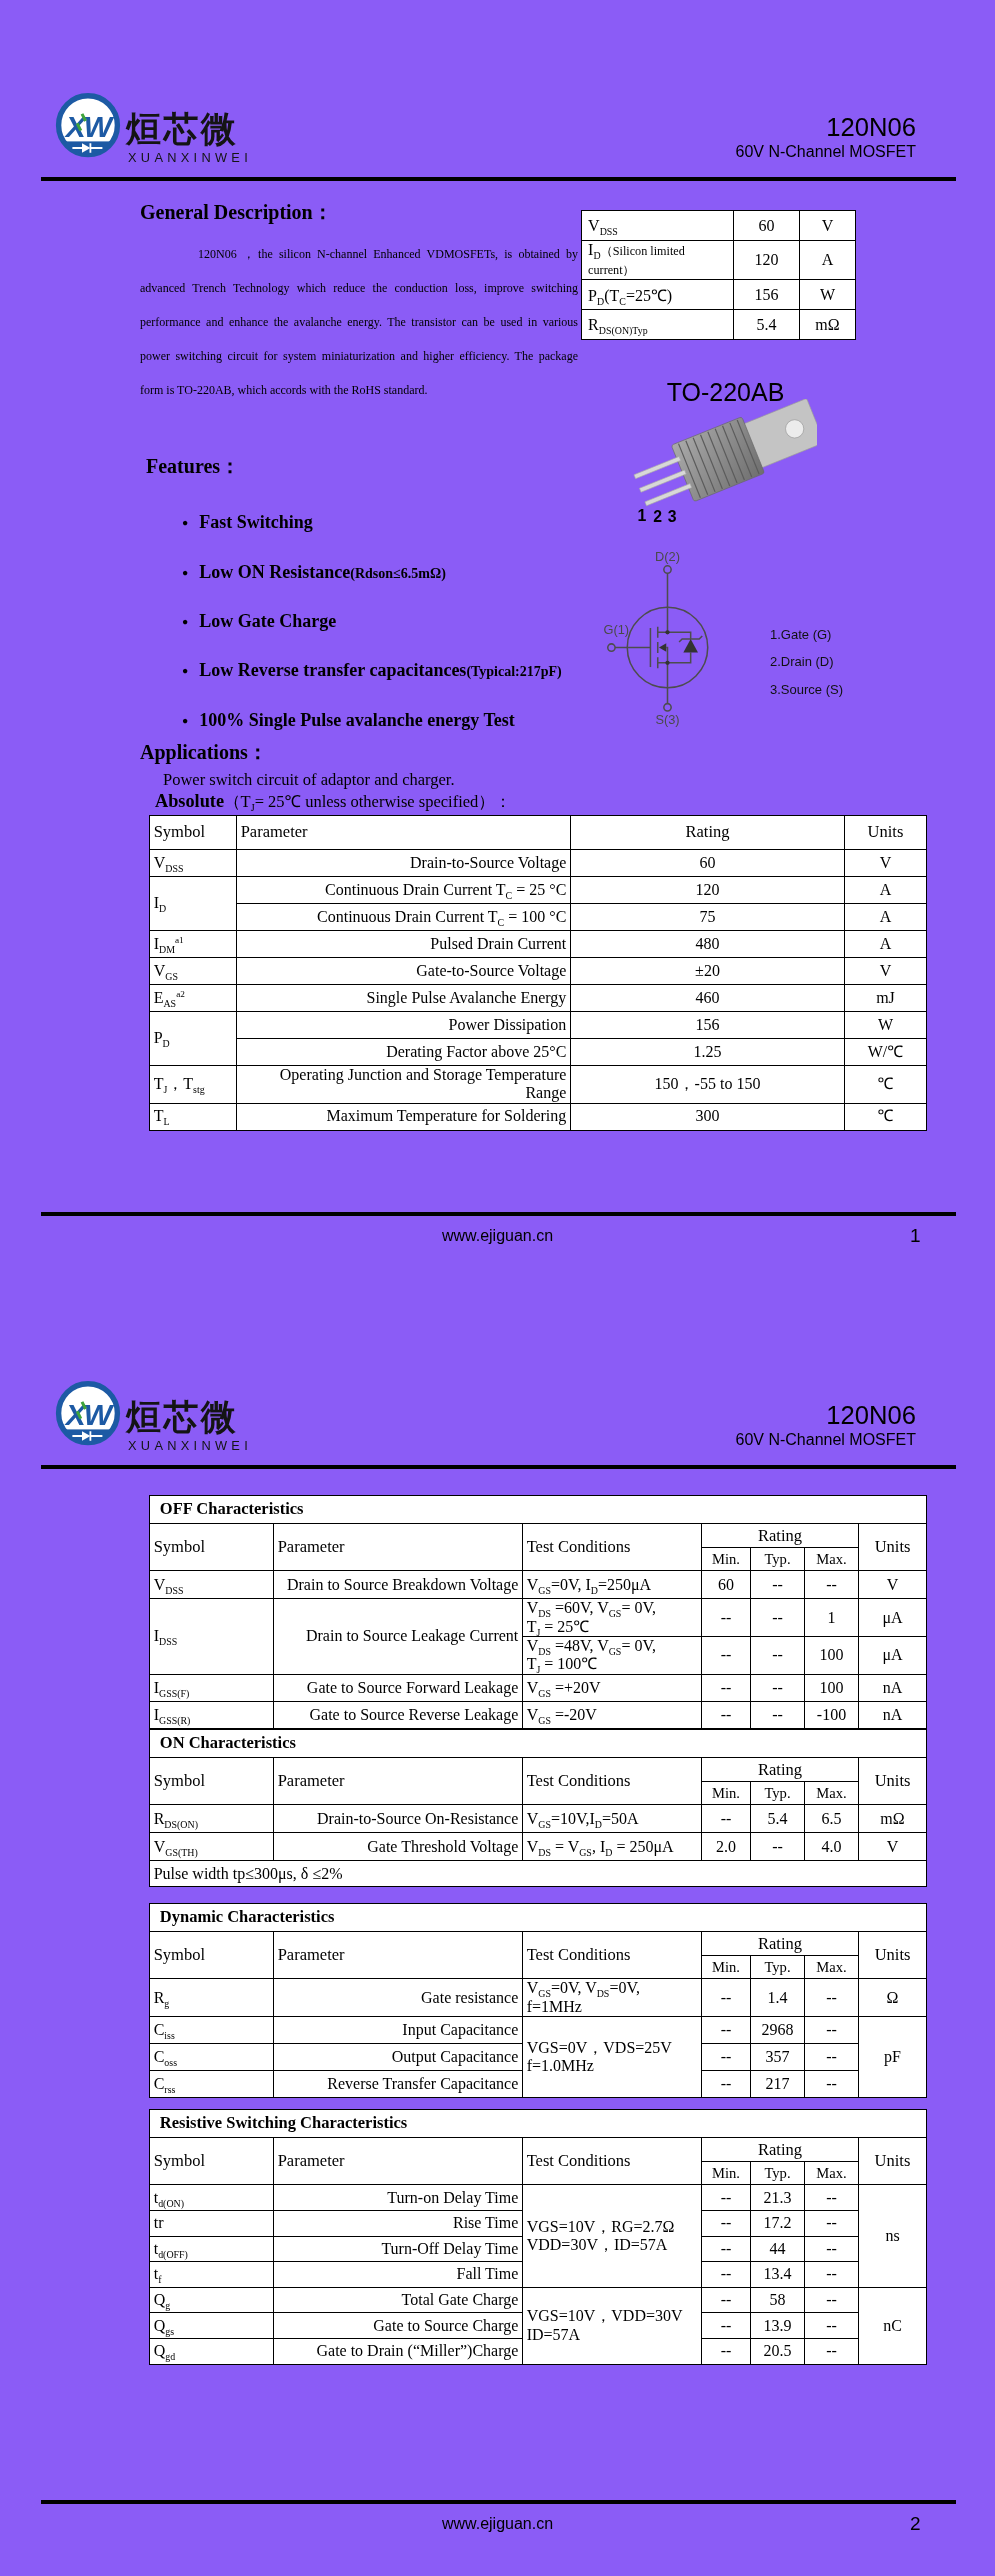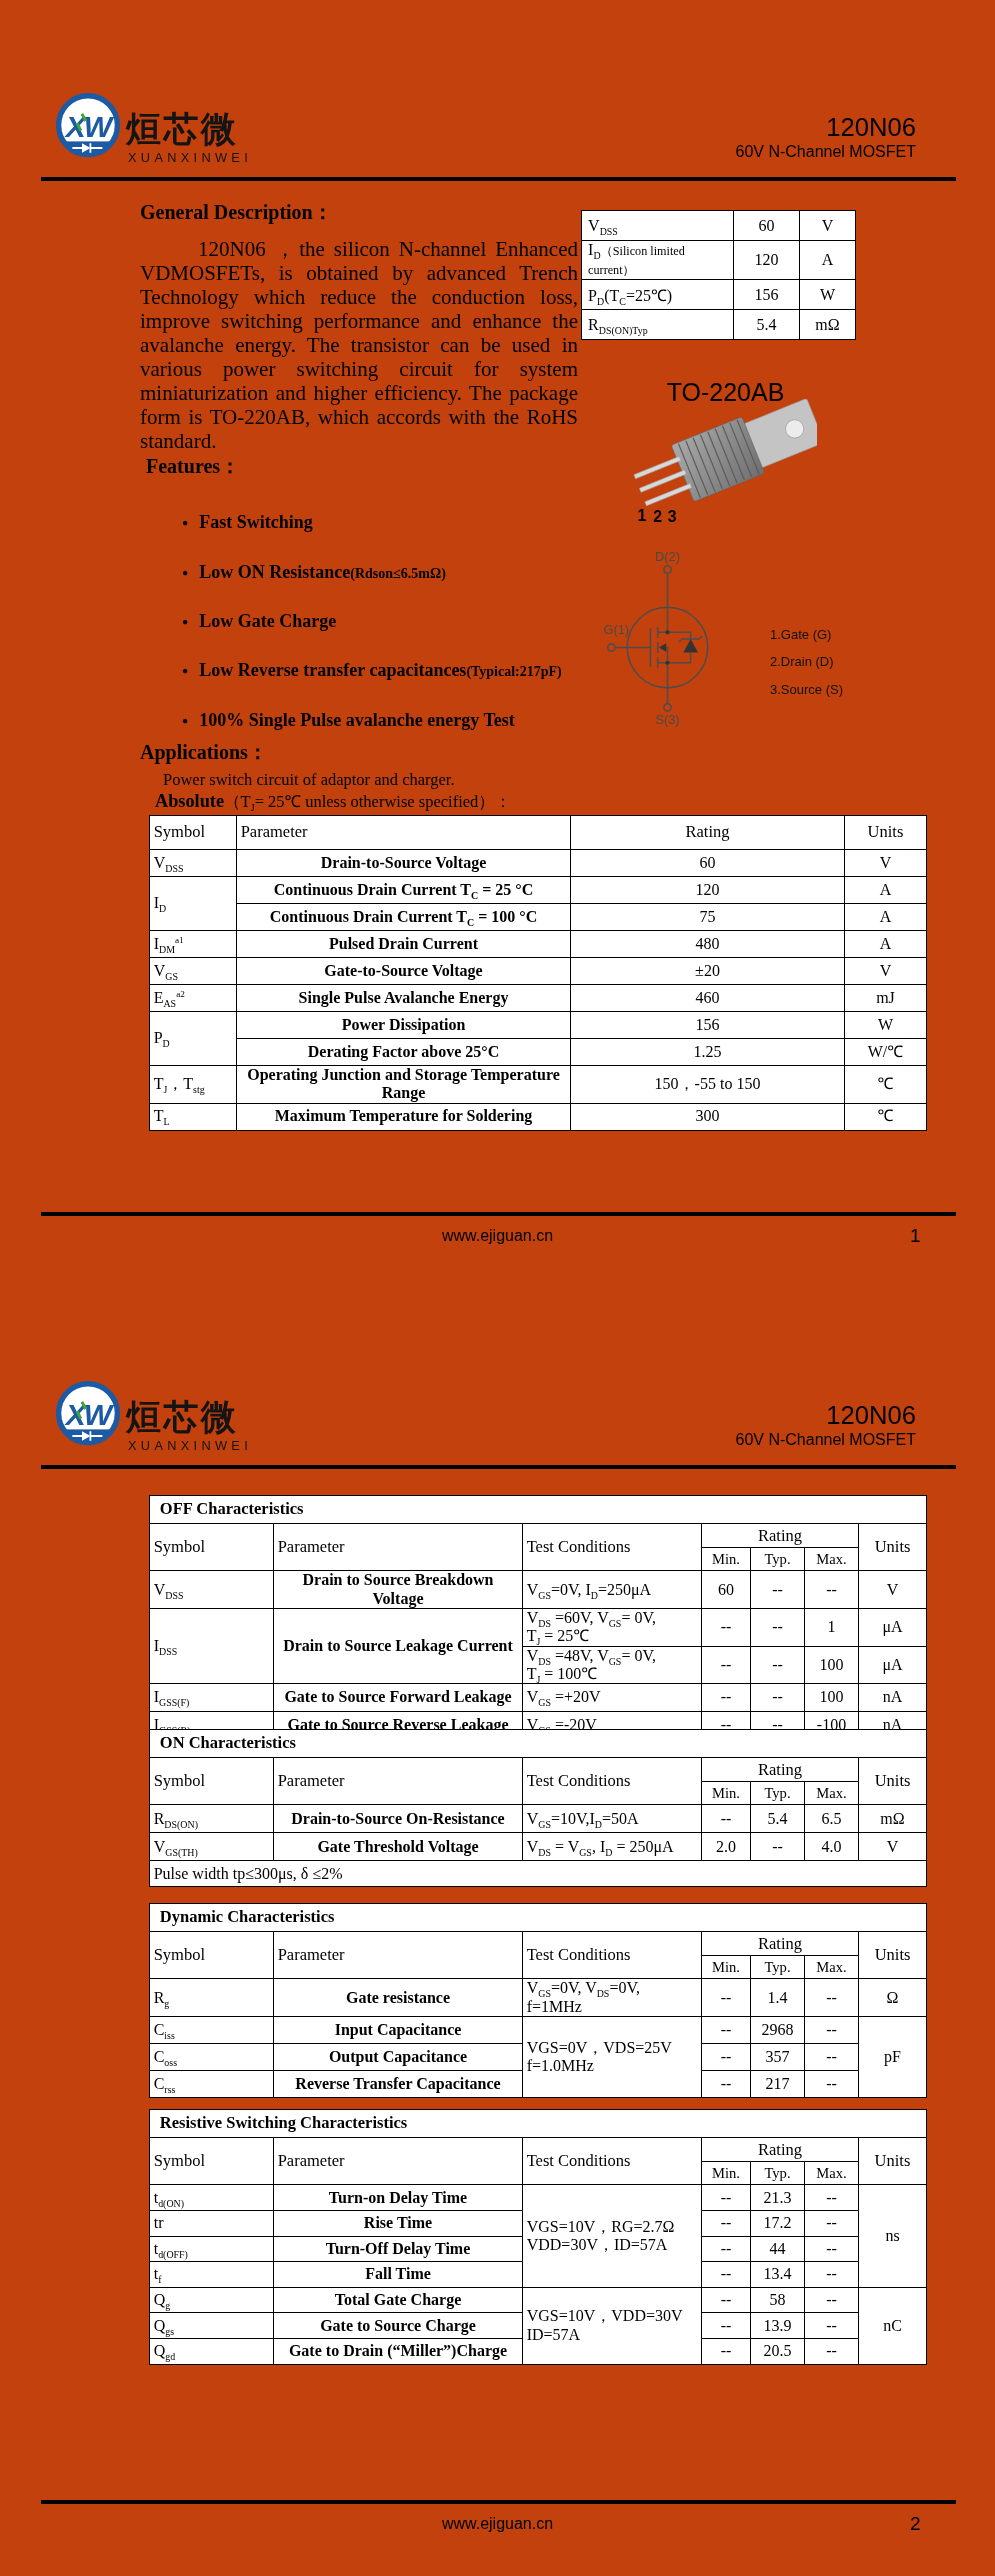--- a/index.html
+++ b/index.html
@@ -1,49 +1,49 @@
 <!DOCTYPE html>
 <html style="font-size:9.8px"><head>
 <meta charset="utf-8">
 <style>
   html,body{margin:0;padding:0;background:#fff;}
   body{width:995px;height:2576px;position:relative;font-family:"Liberation Serif",serif;color:#000;}
-  .page{position:absolute;left:0;width:995px;height:1288px;background:#c2410c;overflow:hidden;}
+  .page{position:absolute;left:0;width:995px;height:1288px;background:#8b5cf6;overflow:hidden;}
   #pg1{top:0;} #pg2{top:1288px;}
   .abs{position:absolute;}
   .sans{font-family:"Liberation Sans",sans-serif;}
   sub{font-size:62%;line-height:0;}
   sup{font-size:58%;line-height:0;vertical-align:super;}
 
   
   .cnname{font-size:35px;font-weight:700;letter-spacing:2.4px;color:#141414;}
   .enname{font-family:"Liberation Sans",sans-serif;font-size:12.8px;letter-spacing:4.3px;color:#141414;}
   .pn{text-align:right;font-family:"Liberation Sans",sans-serif;}
   .pn .big{font-size:25.6px;line-height:28px;}
   .pn .fam{font-size:16px;line-height:18.3px;margin-top:2.4px;}
   .rule{position:absolute;left:41px;width:915px;height:4.3px;background:#000;}
 
   
   .h1{font-size:20px;font-weight:700;}
-  .body-text{font-size:21px;line-height:24px;text-align:justify;text-indent:58px;width:438px;}
+  .body-text{font-size:12px;line-height:34px;text-align:justify;text-indent:58px;width:438px;}
   .plain{font-size:16.5px;}
   .condline{font-size:16.5px;}
   .condline .bb{font-size:18.3px;font-weight:700;}
 
   
   table{border-collapse:collapse;table-layout:fixed;background:#fff;}
   .ds{border:1.8px solid #000;}
   .ds td{border:1.2px solid #000;font-size:16px;line-height:18.3px;padding:0 3.7px;overflow:hidden;}
   .ds .band-td{font-weight:700;font-size:16.5px;text-align:left;padding-left:9.8px;}
   .ds .hd{font-size:16.5px;}
   .ds .hd2{font-size:14.6px;}
   .pl{text-align:left;padding-left:8.5px;}
   .ctr{text-align:center;padding:0 1.2px;}
   .sym{font-size:16.5px;text-align:left;padding-left:8.5px;}
-  .par{text-align:center;padding-left:8.5px;font-size:16px;font-weight:bold;}
+  .par{text-align:right;padding-left:8.5px;font-size:16px;}
   .tc{font-size:13.4px;line-height:15.2px;text-align:left;padding-left:6.1px;}
   .tcm{font-size:14.6px;line-height:18.3px;text-align:left;padding-left:7.3px;}
   tr.grp td{border-top:1.8px solid #000;}
   .mini td{border:1.2px solid #000;font-size:16px;padding:0 2.4px;}
   .mini .lbl{text-align:left;padding-left:6.1px;}
   .mini .nt{font-size:12.2px;}
   .notecell{font-size:16px;text-align:left;padding-left:8.5px;}
 
   
   .feature{position:absolute;left:182px;white-space:nowrap;}

